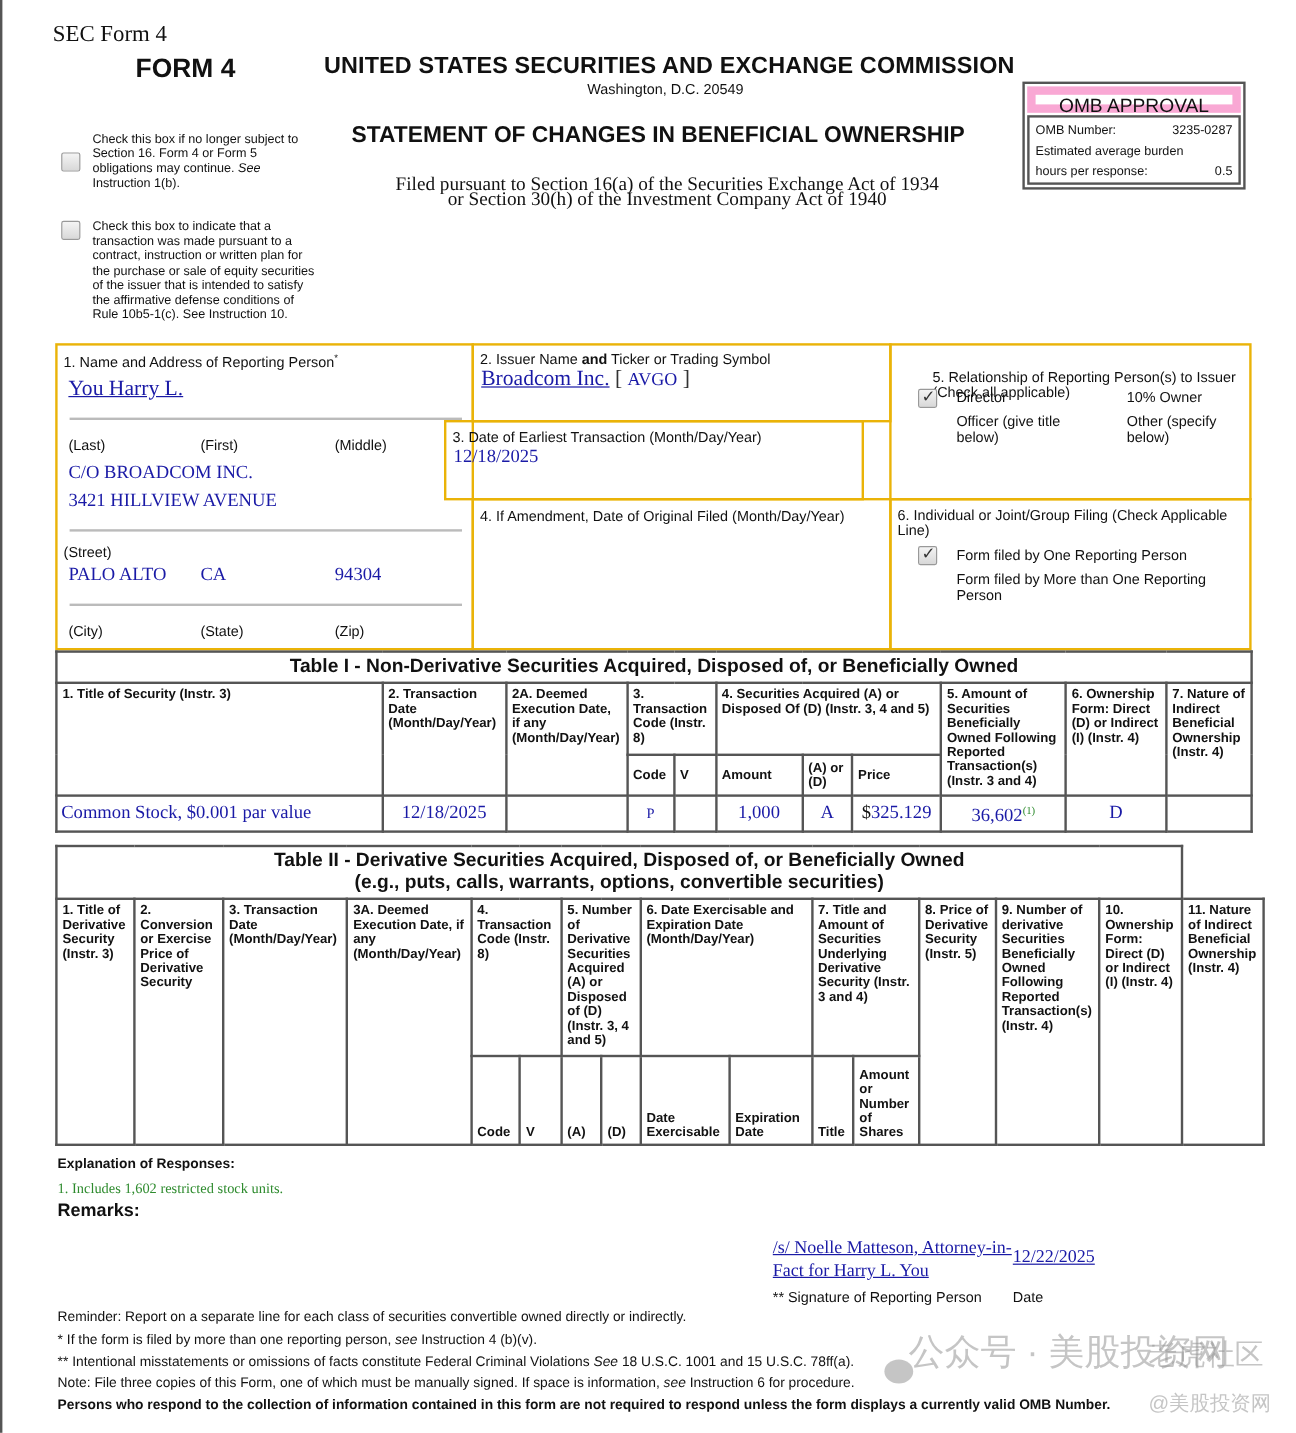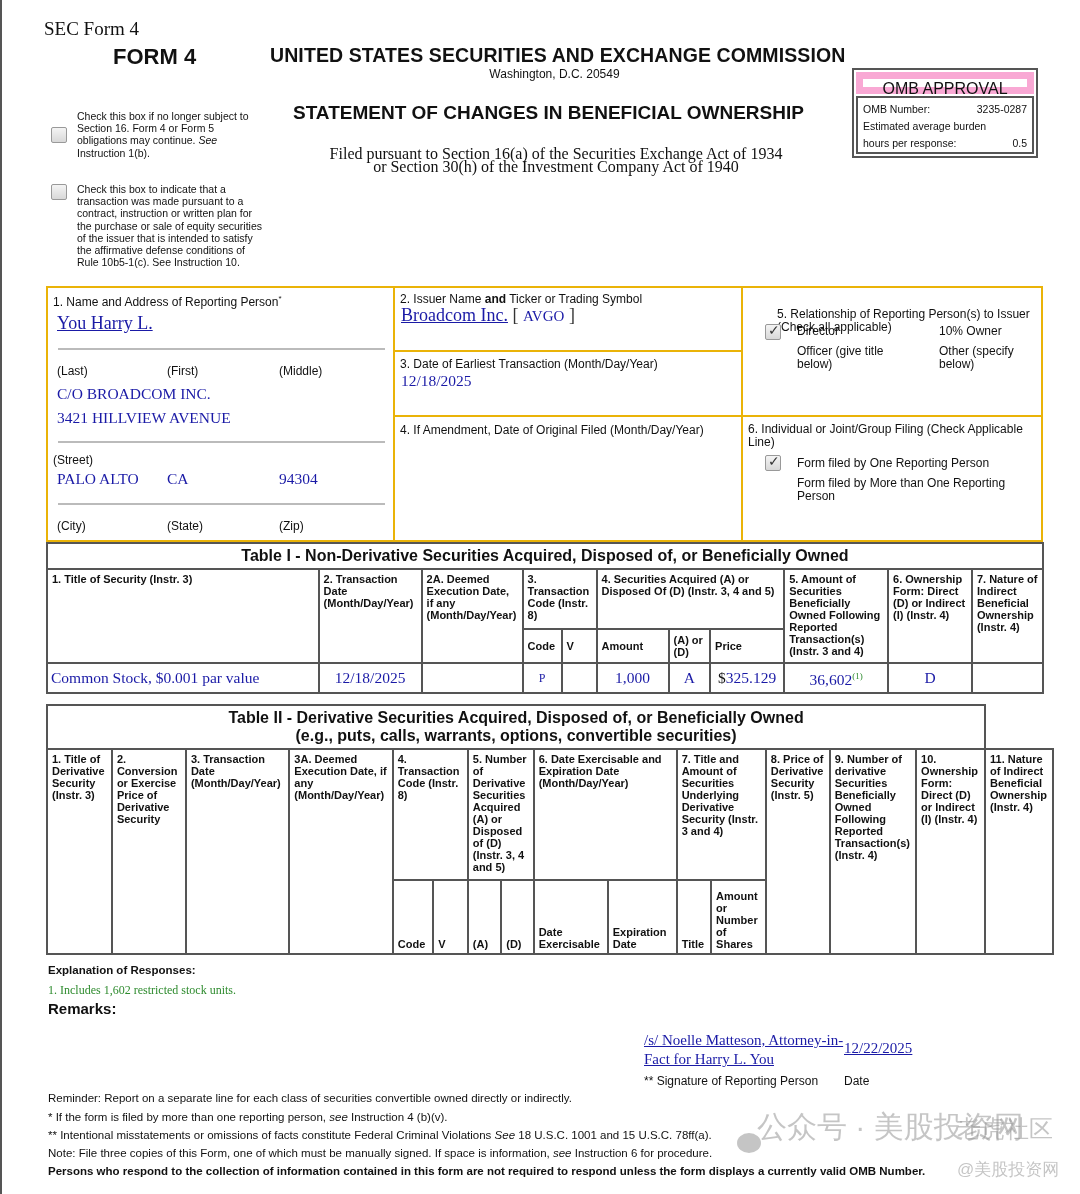--- a/index.html
+++ b/index.html
@@ -31,21 +31,21 @@
 
   #omb-box { left: 850px; top: 68px; width: 186px; height: 90px; border: 2px solid #555; padding: 2px; }
   #omb-title { border: 7px solid #f9a8d4; height: 22px; text-align: center; font-size: 16px; line-height: 20px; }
   #omb-body { border: 2px solid #555; margin-top: 2px; height: 58px; padding: 3px 5px; font-size: 10.5px; line-height: 17px; }
   .omb-row { display: flex; justify-content: space-between; }
 
   
   .box { position: absolute; border: 2px solid #eab308; text-decoration: underline; }
   #box1 { left: 44px; top: 286px; width: 349px; height: 256px; }
   #box2 { left: 391px; top: 286px; width: 350px; height: 66px; }
-  #box3 { left: 391px; top: 350px; width: 350px; height: 67px; }
+  #box3 { left: 368px; top: 350px; width: 350px; height: 67px; }
   #box4 { left: 391px; top: 415px; width: 350px; height: 127px; }
   #box5 { left: 739px; top: 286px; width: 302px; height: 131px; }
   #box6 { left: 739px; top: 415px; width: 302px; height: 127px; }
   .lbl { font-size: 12px; }
   .hr { position: absolute; height: 2px; background: #bbb; left: 10px; right: 8px; }
   .val { font-family: "Liberation Serif", serif; color: #1a1aa6; font-size: 15.5px; }
 
   table { border-collapse: collapse; position: absolute; }
   td { border: 2px solid #555; vertical-align: top; font-size: 11px; font-weight: bold; padding: 3px 4px; line-height: 12px; }
   td.title-cell { text-align: center; font-size: 16px; line-height: 18px; padding: 3px; }

